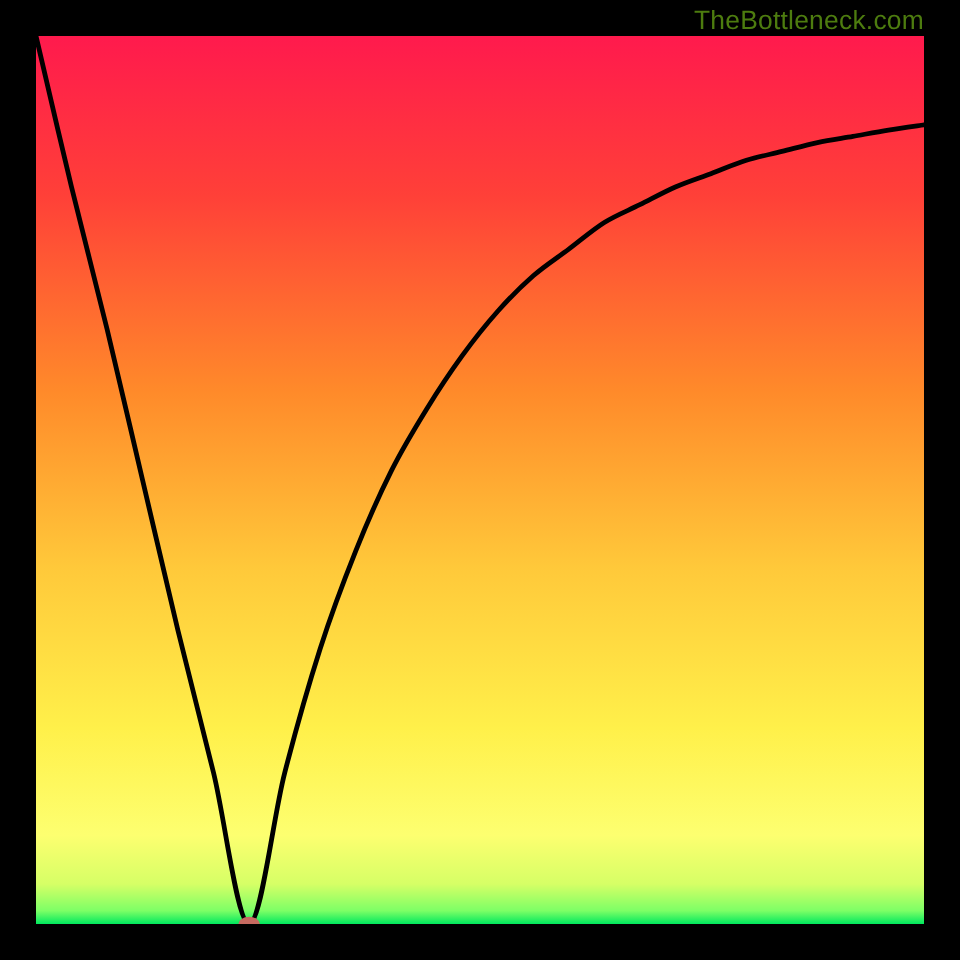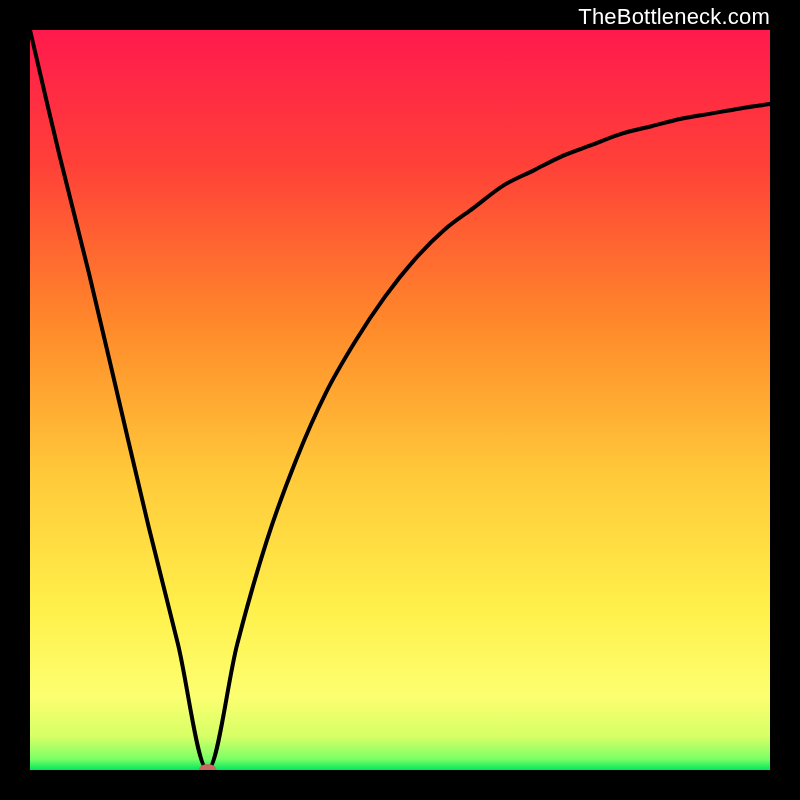--- a/index.html
+++ b/index.html
@@ -23,21 +23,21 @@
     position: absolute;
     left: 0;
     top: 0;
     width: 740px;
     height: 740px;
   }
   .watermark {
     position: absolute;
     top: 4px;
     right: 30px;
-    color: #ffffff;
+    color: #4d7c0f;
     font-size: 22px;
     font-weight: 500;
     letter-spacing: 0.2px;
     user-select: none;
   }
   svg { display: block; }
 </style>
 </head>
 <body>
 

